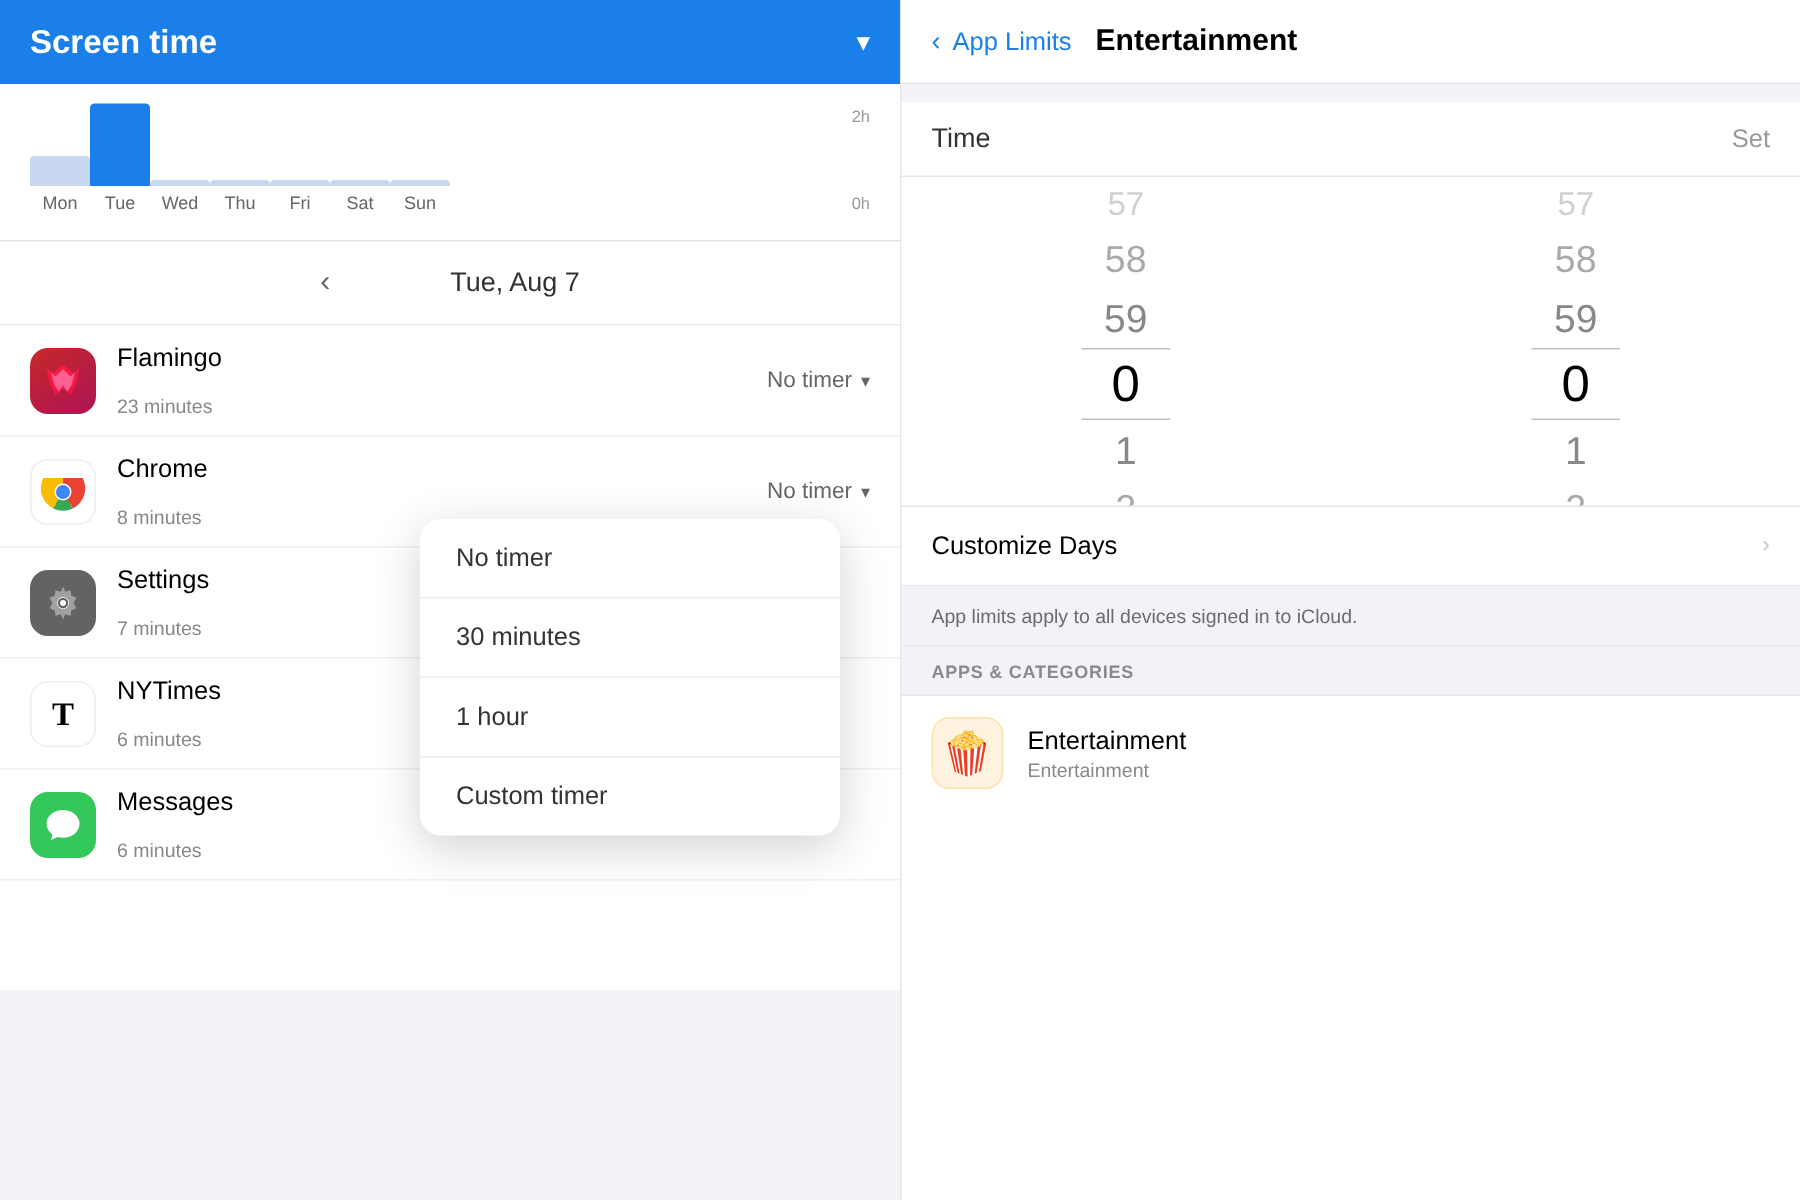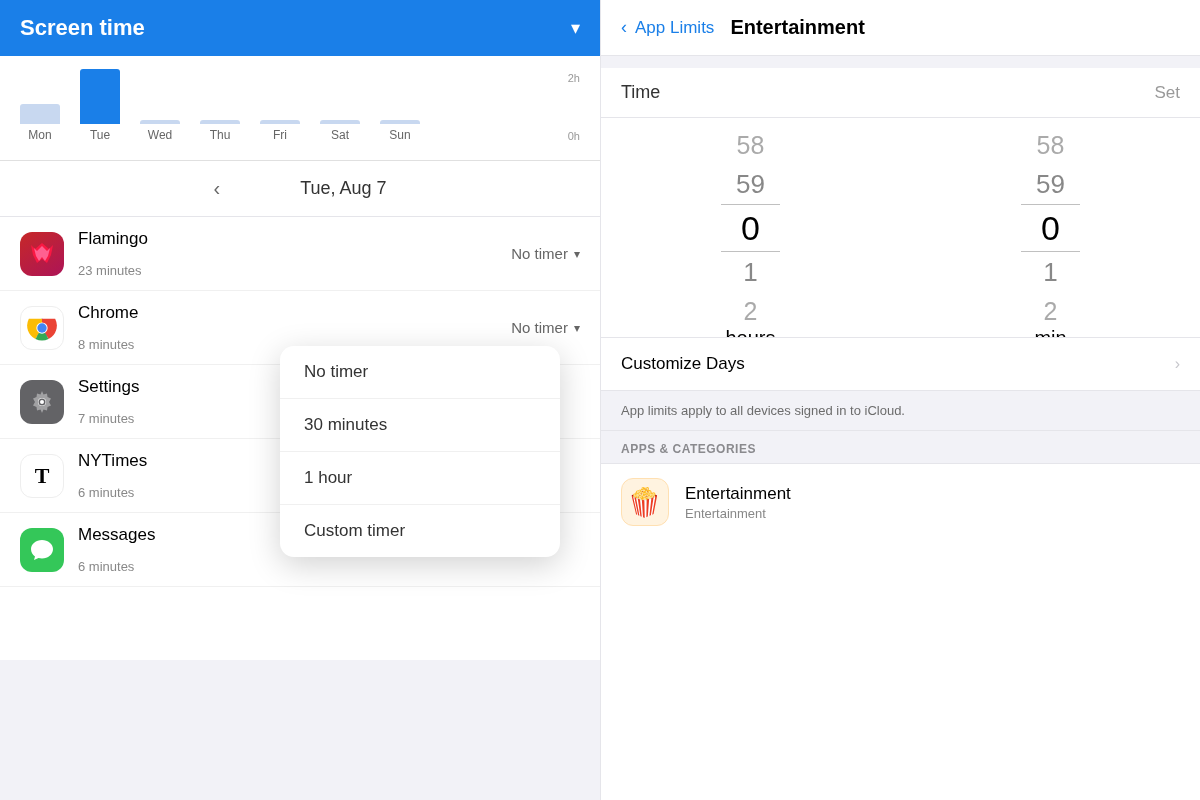--- a/index.html
+++ b/index.html
@@ -8,21 +8,21 @@
     
     .left-panel { width: 600px; height: 660px; background: #f2f2f7; display: flex; flex-direction: column; overflow: hidden; }
 
     .header { background: #1a7fe8; color: white; padding: 14px 20px; display: flex; justify-content: space-between; align-items: center; height: 56px; }
     .header-title { font-size: 22px; font-weight: 600; color: white; }
     .header-chevron { font-size: 18px; color: white; }
 
     .chart-area { background: white; padding: 16px 20px 10px; border-bottom: 1px solid #e0e0e0; }
     .chart-bars { display: flex; align-items: flex-end; height: 70px; position: relative; margin-bottom: 8px; }
     .chart-labels-y { position: absolute; right: 0; top: 0; bottom: 0; display: flex; flex-direction: column; justify-content: space-between; font-size: 11px; color: #999; }
-    .bars-container { display: flex; align-items: flex-end; gap: 20px; flex: 1; padding-right: 24px; }
+    .bars-container { display: flex; align-items: flex-end; flex: 1; padding-right: 24px; }
     .bar-wrapper { display: flex; flex-direction: column; align-items: center; gap: 4px; }
     .bar { width: 40px; border-radius: 3px 3px 0 0; }
     .bar.active { background: #1a7fe8; }
     .bar.inactive { background: #c8d8f0; }
     .bar-day { font-size: 12px; color: #666; }
 
     .date-nav { background: white; display: flex; align-items: center; justify-content: center; padding: 16px; gap: 80px; border-bottom: 1px solid #e5e5ea; }
     .back-arrow { font-size: 20px; color: #666; cursor: pointer; }
     .date-text { font-size: 18px; color: #333; font-weight: 400; }
 
@@ -227,21 +227,21 @@
   </div>
 
   <div style="height: 12px; background: #f2f2f7;"></div>
 
   <div class="right-section-header">
     <span class="section-label">Time</span>
     <span class="set-link">Set</span>
   </div>
 
   <div style="position:relative; border-bottom: 1px solid #e5e5ea; height: 220px; overflow:hidden; background: white;">
-    <div style="display:flex; height:100%; align-items:center;">
+    <div style="display:flex; height:100%; align-items:flex-start;">
 
       <div style="flex:1; display:flex; flex-direction:column; align-items:center; justify-content:center; position:relative; overflow:hidden;">
         <div style="display:flex; flex-direction:column; align-items:center;">
           <span style="font-size:22px; color:#d0d0d0; line-height:36px;">57</span>
           <span style="font-size:25px; color:#aaa; line-height:38px;">58</span>
           <span style="font-size:26px; color:#888; line-height:40px;">59</span>
           <span style="font-size:34px; color:#000; font-weight:500; line-height:46px; border-top:1px solid #c0c0c0; border-bottom:1px solid #c0c0c0; width:100%; text-align:center; padding:0 20px;">0</span>
           <span style="font-size:26px; color:#888; line-height:40px;">1</span>
           <span style="font-size:25px; color:#aaa; line-height:38px;">2</span>
           <span style="font-size:22px; color:#d0d0d0; line-height:36px;">3</span>

